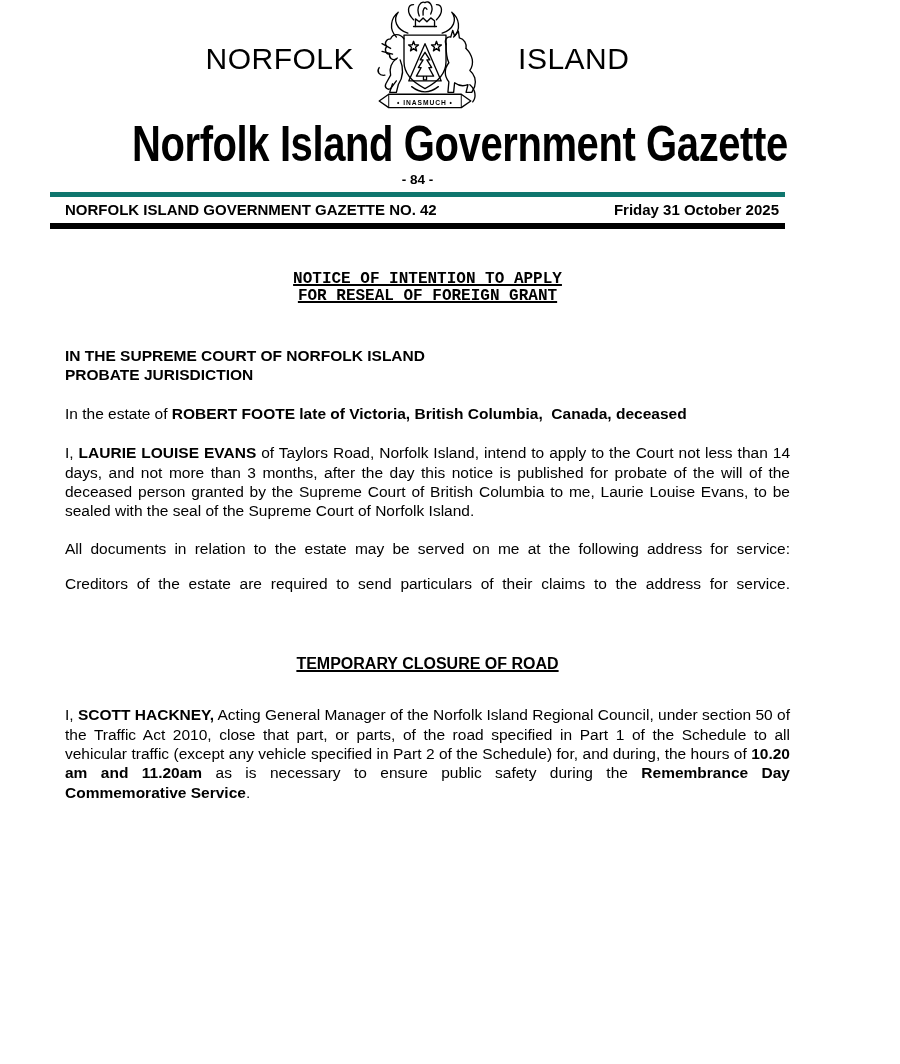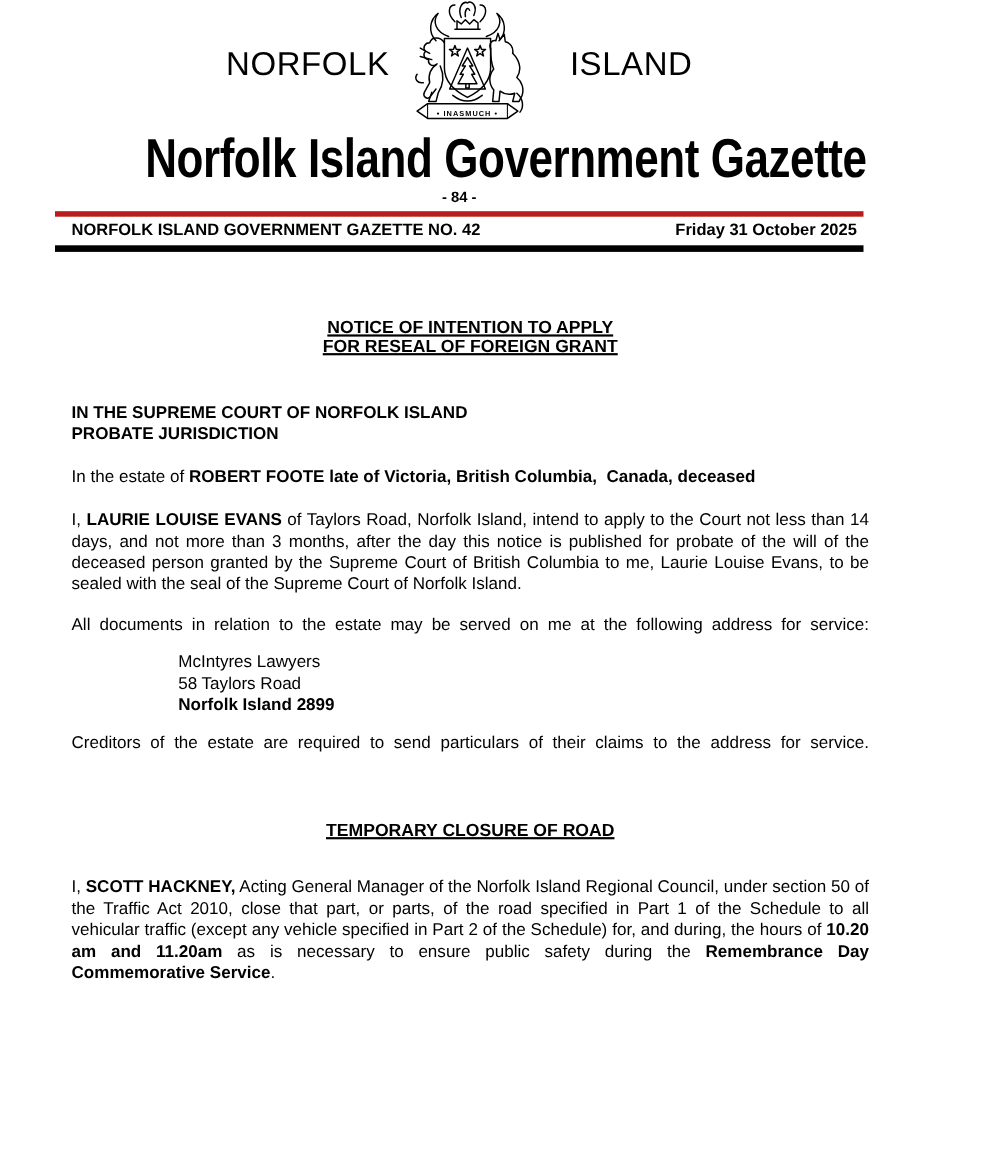--- a/index.html
+++ b/index.html
@@ -18,39 +18,39 @@
 
   
   .gazette-title { text-align:center; margin-top:0; }
   .gazette-title .t {
     display:inline-block; font-weight:bold; font-size:50px; line-height:52px;
     white-space:nowrap; transform:scaleX(0.80); transform-origin:center; letter-spacing:-0.5px;
   }
   .page-num { text-align:center; font-weight:bold; font-size:13.5px; line-height:16px; margin-top:2px; }
 
   
-  .band { margin-top:4px; border-top:5px solid #b91c1c; border-bottom:6px solid #000; }
+  .band { margin-top:4px; border-top:5px solid #0f766e; border-bottom:6px solid #000; }
   .band-row {
     display:flex; justify-content:space-between; align-items:center;
     padding:4px 6px 4px 15px; font-weight:bold; font-size:15px; line-height:18px;
   }
 
   
   .content { margin-left:65px; width:725px; font-size:15.5px; line-height:19.4px; }
   .heading { text-align:center; font-weight:bold; font-size:16px; line-height:16.5px; }
   .heading .hl { text-decoration:underline; text-decoration-thickness:1.5px; }
   .b { font-weight:bold; }
   .pre { white-space:pre-wrap;font-weight:bold; }
   .just { text-align:justify; }
   .stretch { text-align:justify; text-align-last:justify; }
   .addr { margin-left:97px; margin-top:14px; }
   .dated-row { display:flex; justify-content:space-between; margin-top:30px; }
   .sign { text-align:right; padding-right:12px; }
 
-  .mt-notice-head { margin-top:62px; }
+  .mt-notice-head { margin-top:42px;font-family:Liberation Mono, monospace; }
   .mt-court   { margin-top:42px; }
   .mt-estate  { margin-top:19px; }
   .mt-para1   { margin-top:20px; }
   .mt-docs    { margin-top:18px; }
   .mt-cred    { margin-top:16px; }
   .mt-traffic { margin-top:62px; }
   .mt-tpara   { margin-top:33px; }
   .mt-sched   { margin-top:20px; }
   .mt-part1   { margin-top:25px; }
 </style>
@@ -135,25 +135,20 @@
     <div>IN THE SUPREME COURT OF NORFOLK ISLAND</div>
     <div>PROBATE JURISDICTION</div>
   </div>
 
   <p class="mt-estate" style="margin:19px 0 0 0;"><span>In the estate of </span><span class="b">ROBERT FOOTE</span><span class="pre"> late of Victoria, British Columbia,  Canada, deceased</span></p>
 
   <p class="just mt-para1" style="margin:20px 0 0 0;"><span>I, </span><span class="b">LAURIE LOUISE EVANS</span><span> of Taylors Road, Norfolk Island, intend to apply to the Court not less than 14 days, and not more than 3 months, after the day this notice is published for probate of the will of the deceased person granted by the Supreme Court of British Columbia to me, Laurie Louise Evans, to be sealed with the seal of the Supreme Court of Norfolk Island.</span></p>
 
   <p class="stretch mt-docs" style="margin:18px 0 0 0;">All documents in relation to the estate may be served on me at the following address for service:</p>
 
-  <div class="addr">
-    <div>McIntyres Lawyers</div>
-    <div>58 Taylors Road</div>
-    <div><span class="b">Norfolk Island</span><span class="pre"> 2899</span></div>
-  </div>
 
   <p class="stretch mt-cred" style="margin:16px 0 0 0;">Creditors of the estate are required to send particulars of their claims to the address for service.</p>
 
 
   <div class="heading mt-traffic">
     <div class="hl">TEMPORARY CLOSURE OF ROAD</div>
   </div>
 
   <p class="just mt-tpara" style="margin:33px 0 0 0;"><span>I, </span><span class="b">SCOTT HACKNEY,</span><span> Acting General Manager of the Norfolk Island Regional Council, under section 50 of the Traffic Act 2010, close that part, or parts, of the road specified in Part 1 of the Schedule to all vehicular traffic (except any vehicle specified in Part 2 of the Schedule) for, and during, the hours of </span><span class="b">10.20 am and 11.20am</span><span> as is necessary to ensure public safety during the </span><span class="b">Remembrance Day Commemorative Service</span><span>.</span></p>
 

